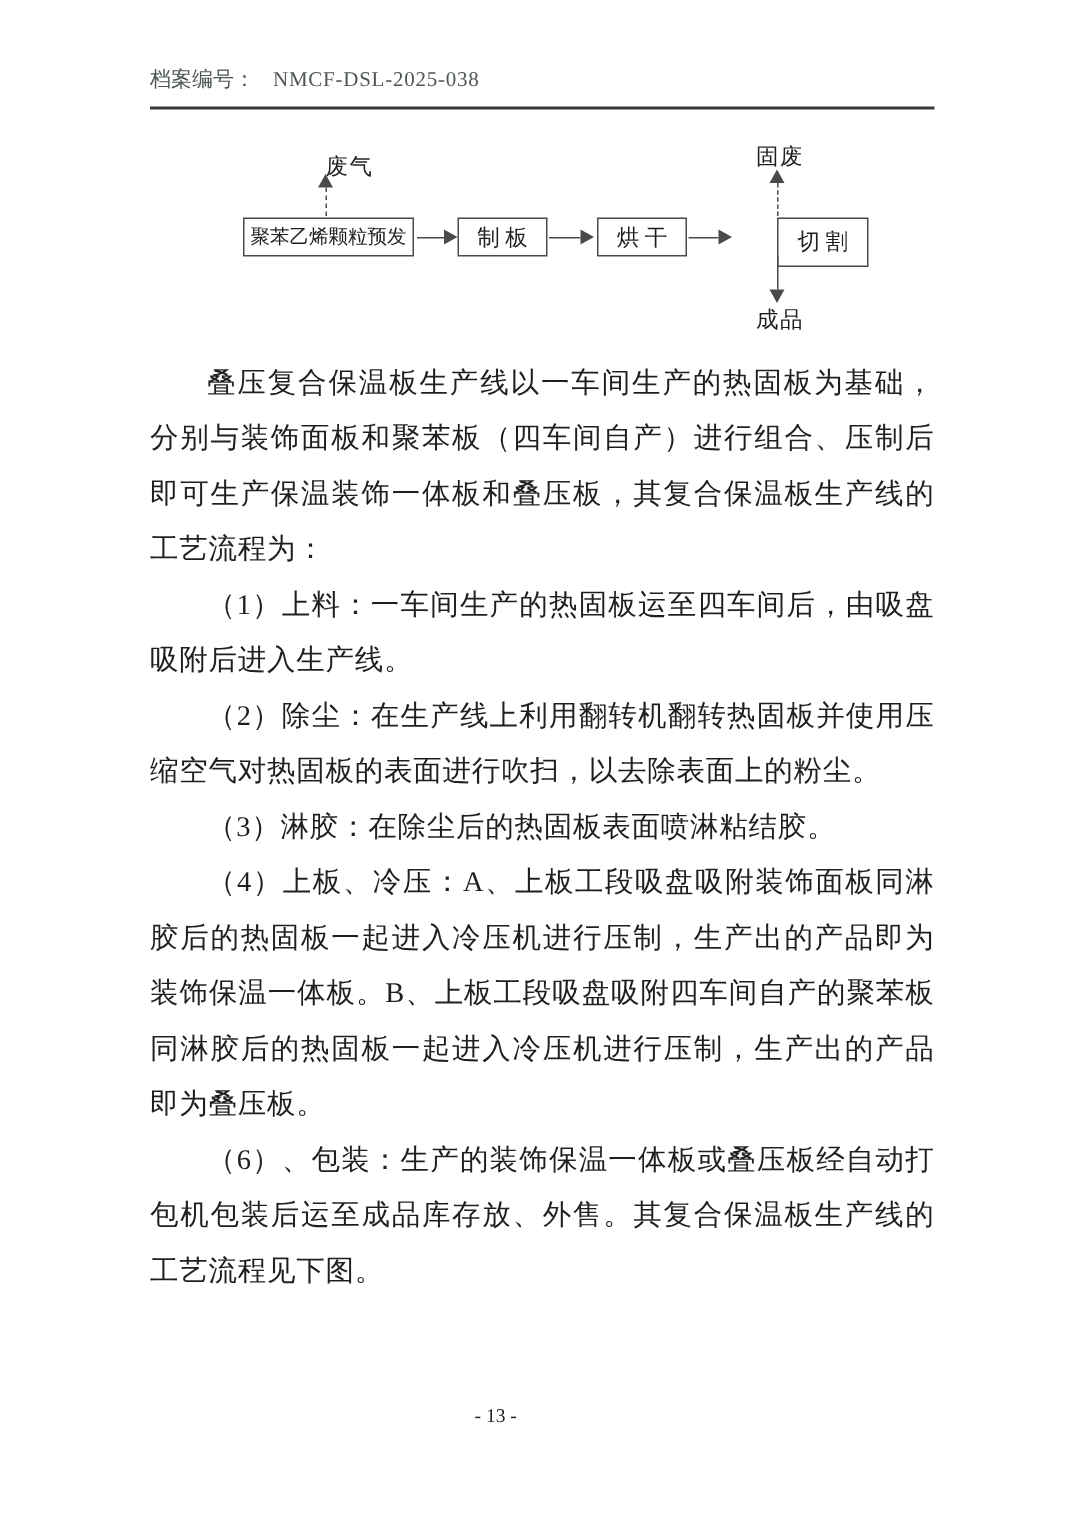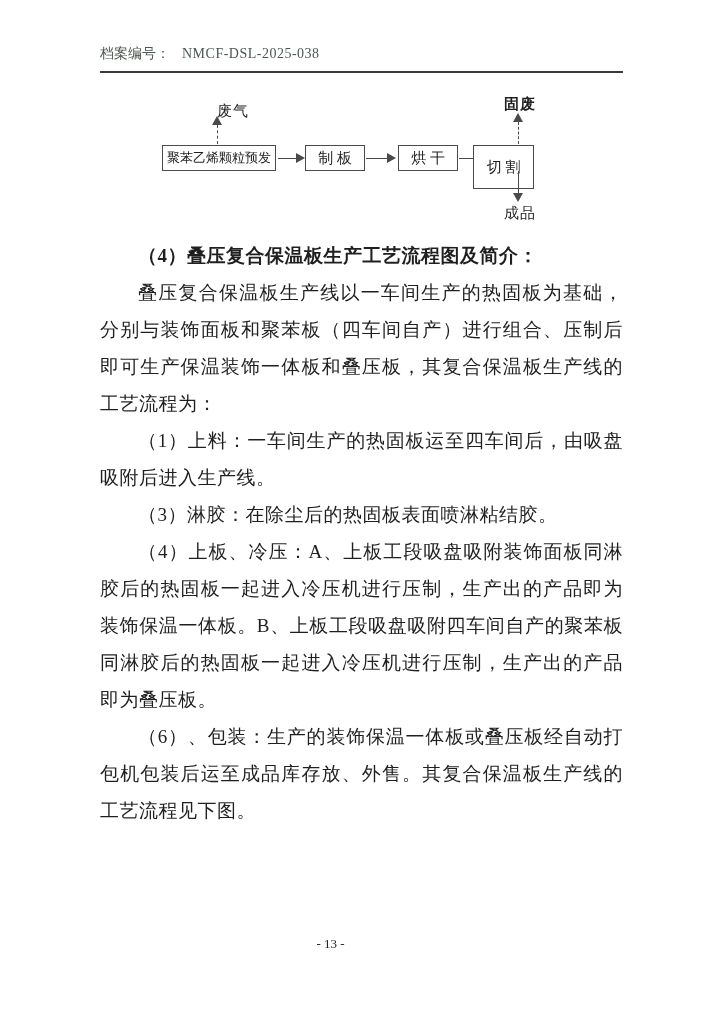--- a/index.html
+++ b/index.html
@@ -156,33 +156,33 @@
 
     <div class="fc-box" style="left:162px; top:60px; width:114px; height:26px; font-size:13px;">聚苯乙烯颗粒预发</div>
     <div class="h-arrow" style="left:278px; top:73px; width:18px;"></div>
 
     <div class="fc-box" style="left:305px; top:60px; width:60px; height:26px;">制 板</div>
     <div class="h-arrow" style="left:366px; top:73px; width:21px;"></div>
 
     <div class="fc-box" style="left:398px; top:60px; width:60px; height:26px;">烘 干</div>
     <div class="h-arrow" style="left:459px; top:73px; width:20px;"></div>
 
-    <div class="fc-box" style="left:473px; top:60px; width:61px; height:44px;">切 割</div>
+    <div class="fc-box" style="left:518px; top:60px; width:61px; height:33px;">切 割</div>
 
-    <span class="fc-label" style="left:504px; top:10px;font-weight:bold;">固废</span>
+    <span class="fc-label" style="left:504px; top:10px;">固废</span>
     <div class="v-arrow dashed up" style="left:518px; top:37px; height:22px;"></div>
 
     <div class="v-arrow solid down" style="left:518px; top:86px; height:22px;"></div>
     <span class="fc-label" style="left:504px; top:119px;">成品</span>
   </div>
 
   <main class="content">
-    <p class="heading">（4）叠压复合保温板生产工艺流程图及简介：</p>
     <p class="body-para">叠压复合保温板生产线以一车间生产的热固板为基础，分别与装饰面板和聚苯板（四车间自产）进行组合、压制后即可生产保温装饰一体板和叠压板，其复合保温板生产线的工艺流程为：</p>
     <p class="body-para">（1）上料：一车间生产的热固板运至四车间后，由吸盘吸附后进入生产线。</p>
+    <p class="body-para">（2）除尘：在生产线上利用翻转机翻转热固板并使用压缩空气对热固板的表面进行吹扫，以去除表面上的粉尘。</p>
     <p class="body-para">（3）淋胶：在除尘后的热固板表面喷淋粘结胶。</p>
     <p class="body-para">（4）上板、冷压：A、上板工段吸盘吸附装饰面板同淋胶后的热固板一起进入冷压机进行压制，生产出的产品即为装饰保温一体板。B、上板工段吸盘吸附四车间自产的聚苯板同淋胶后的热固板一起进入冷压机进行压制，生产出的产品即为叠压板。</p>
     <p class="body-para">（6）、包装：生产的装饰保温一体板或叠压板经自动打包机包装后运至成品库存放、外售。其复合保温板生产线的工艺流程见下图。</p>
   </main>
 
   <footer class="footer">
     <span>- 13 -</span>
   </footer>
 
 </div>

